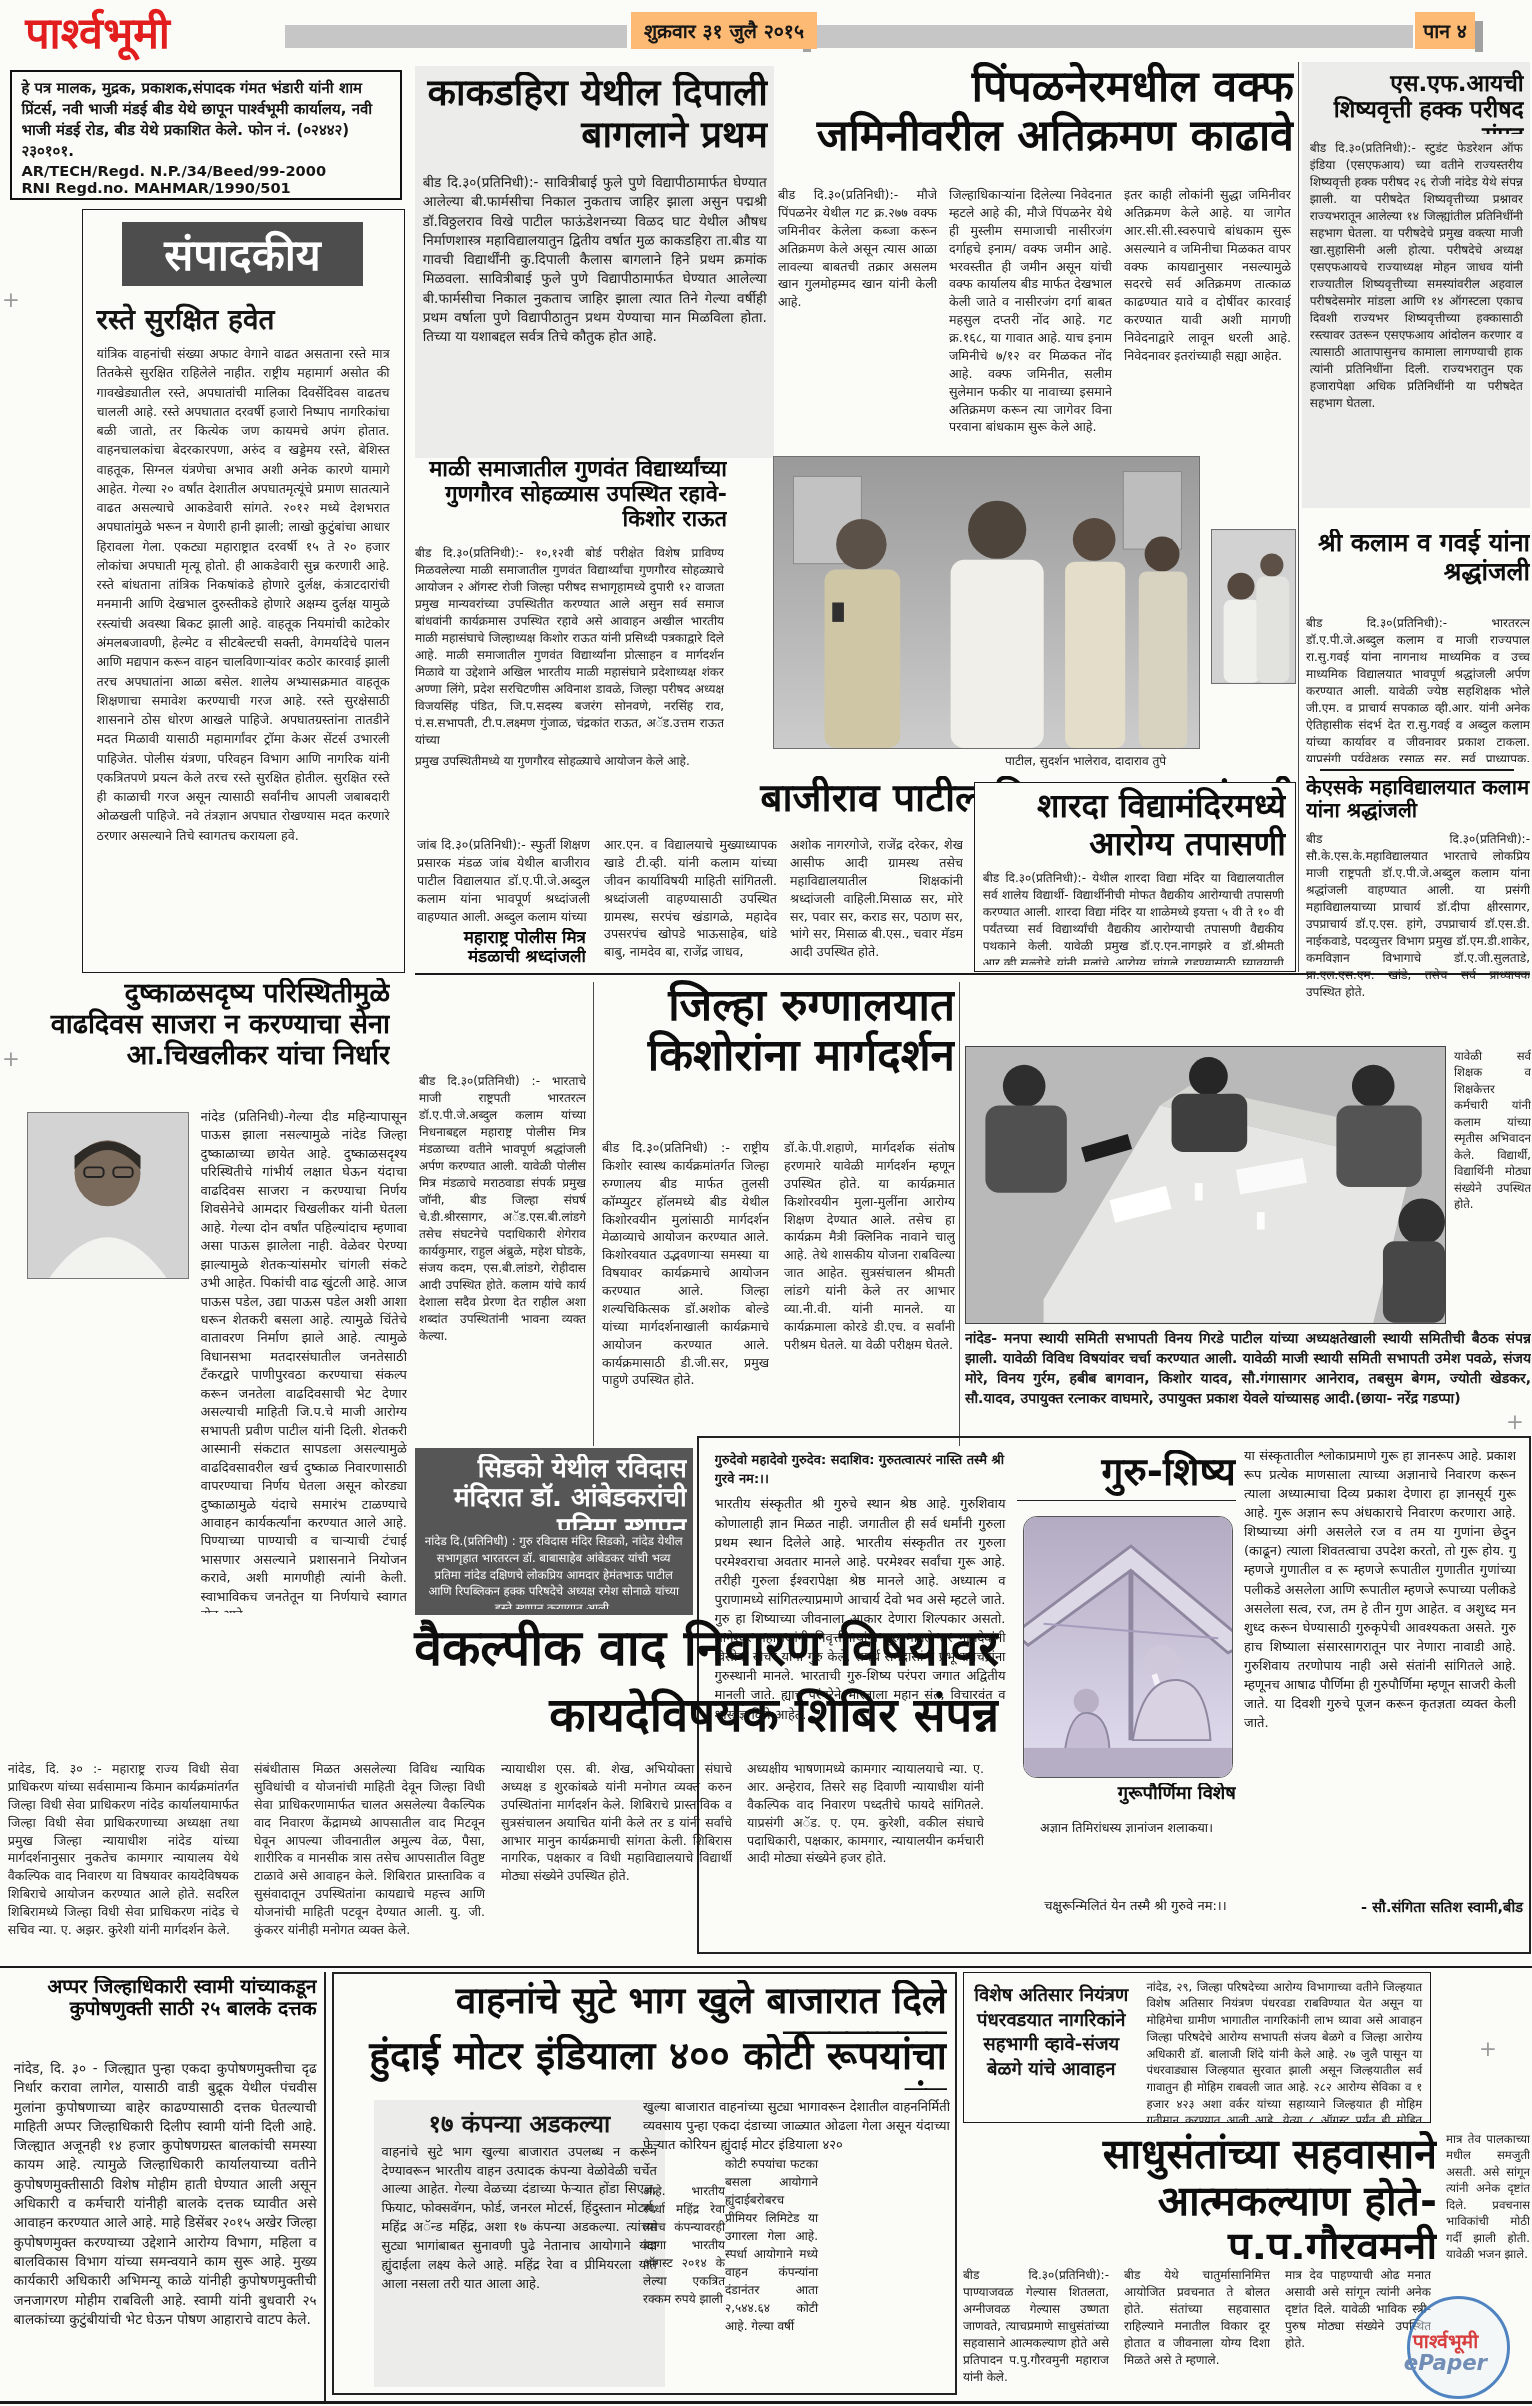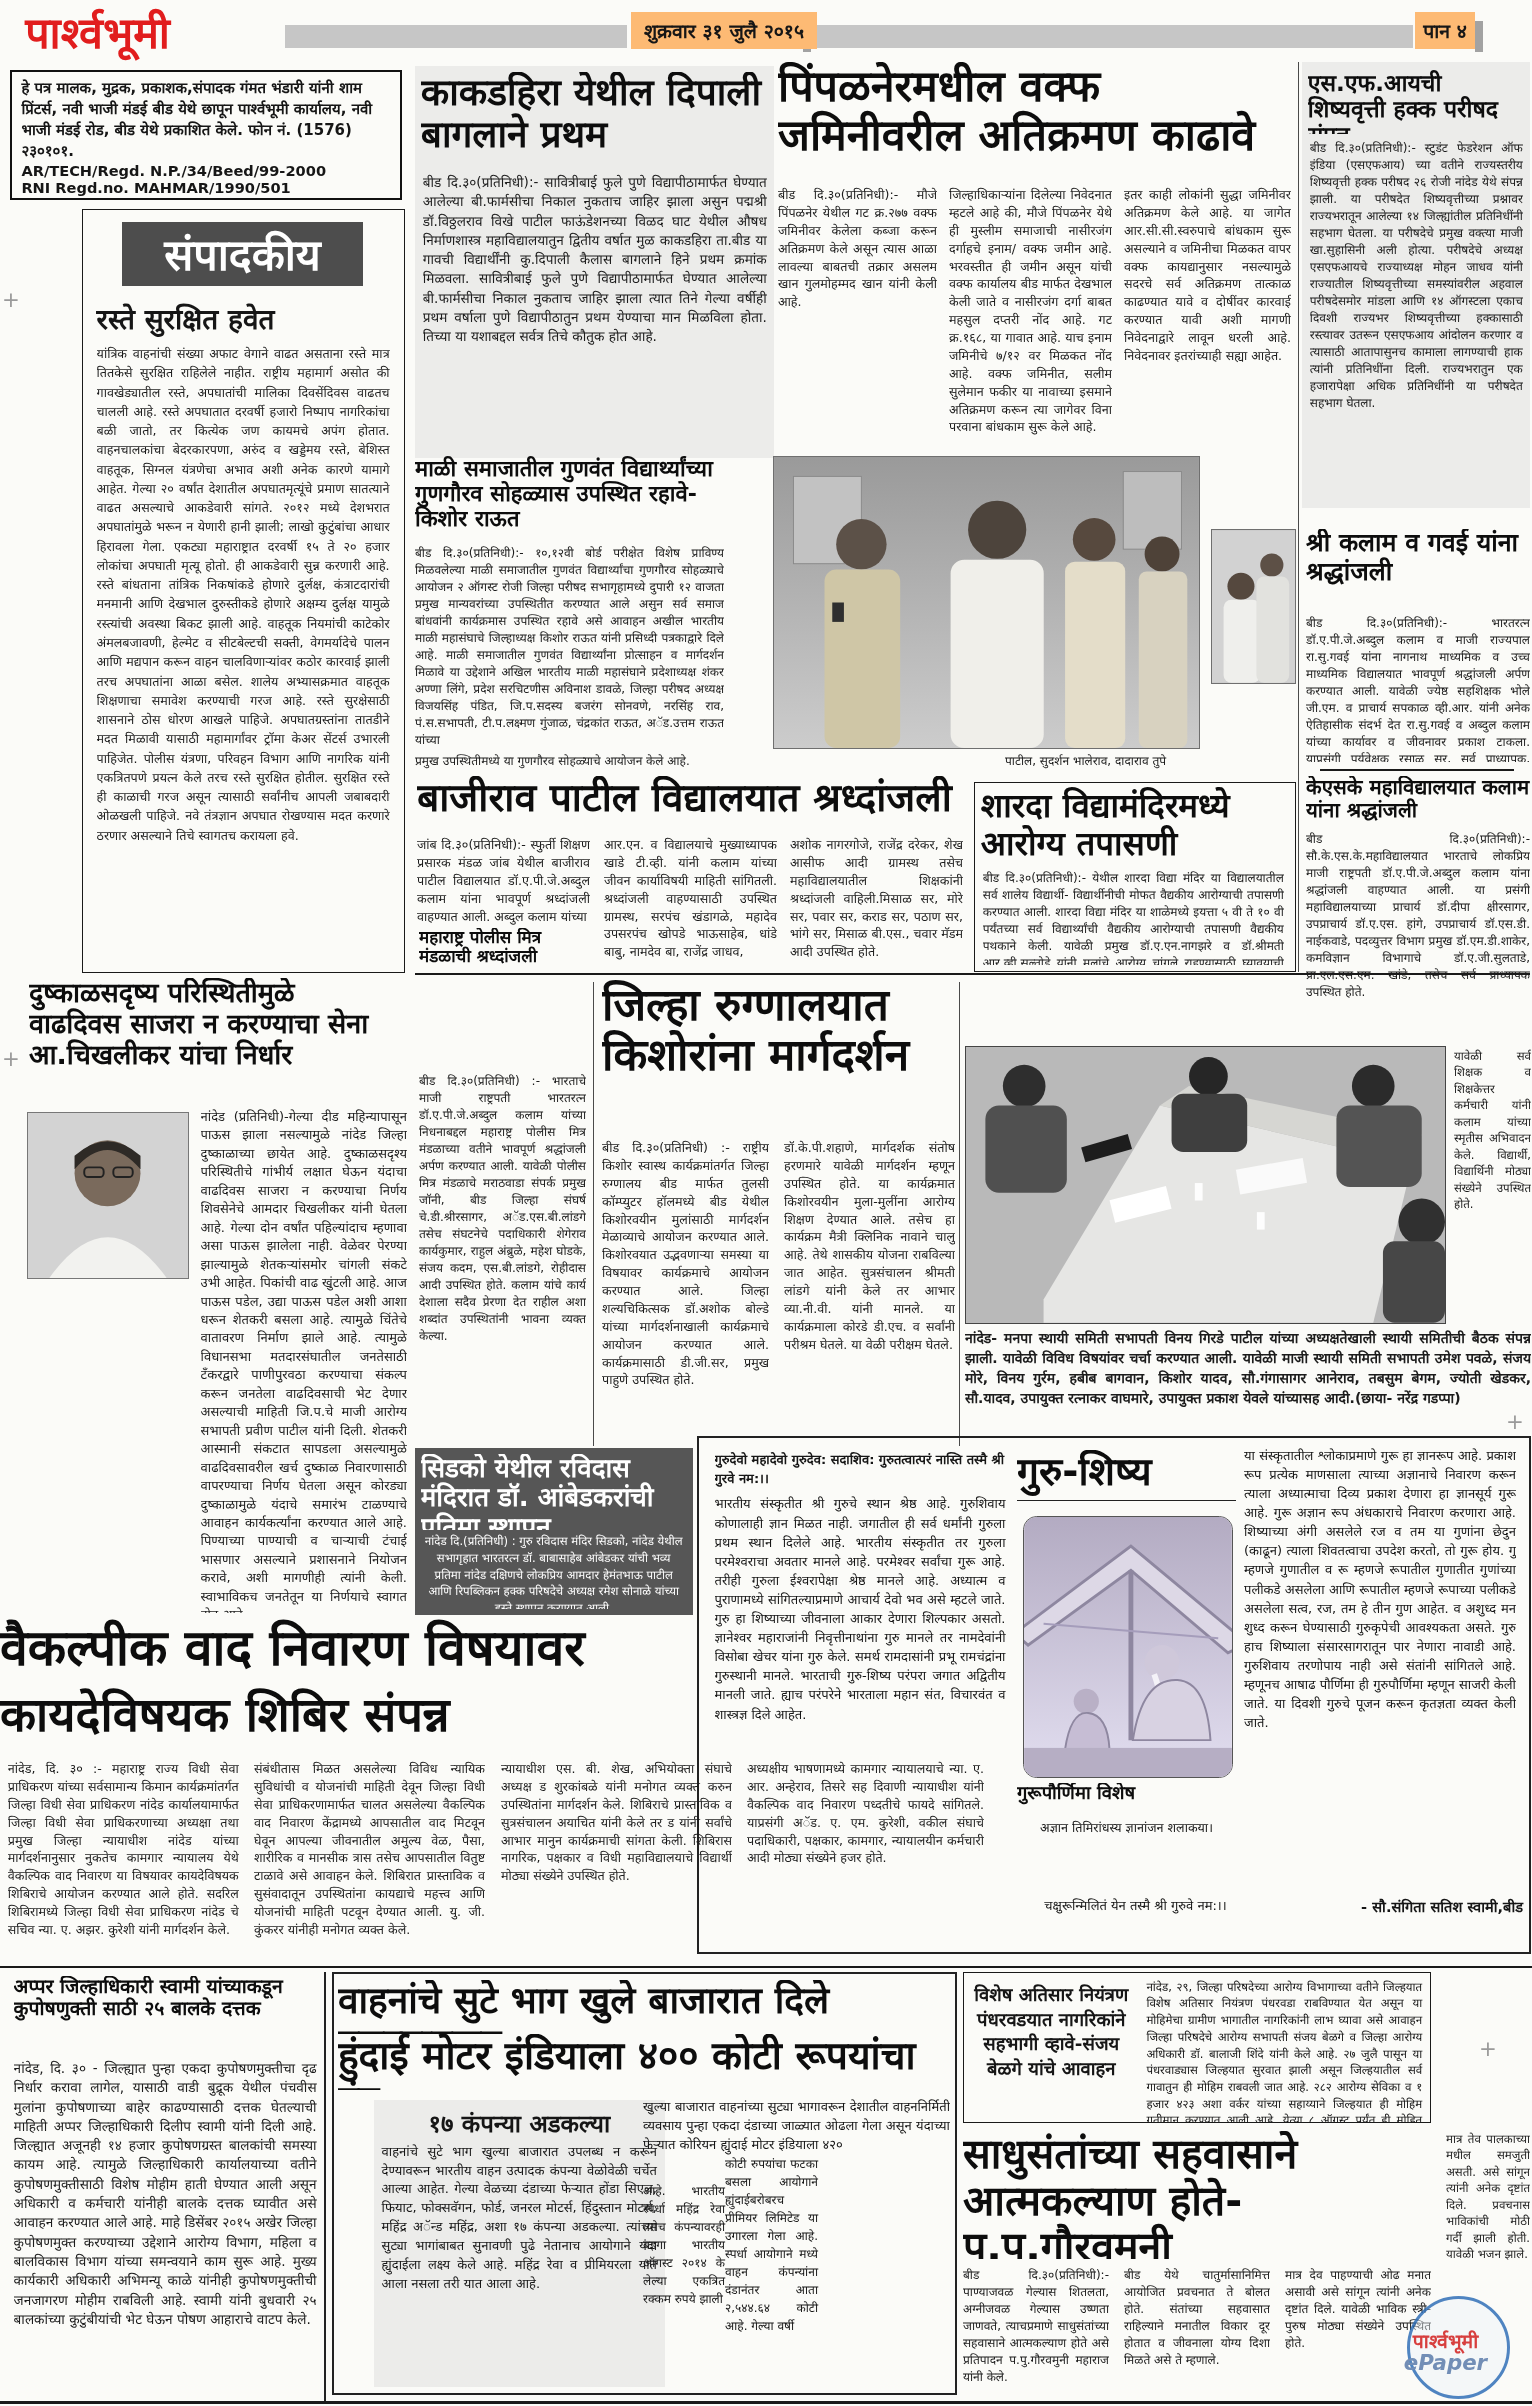--- a/index.html
+++ b/index.html
@@ -1,20 +1,20 @@
 <!DOCTYPE html>
 <html><head>
 <meta charset="utf-8">
 <style>
   html,body{margin:0;padding:0;background:#888;}
   #page{position:relative;width:1532px;height:2407px;background:#fbfbf8;margin:0 auto;
         font-family:"DejaVu Sans",sans-serif;color:#161616;overflow:hidden;}
   .abs{position:absolute;}
   .bt{position:absolute;text-align:justify;line-height:1.42;overflow:hidden;color:#1c1c1c;}
-  .hd{position:absolute;font-weight:bold;text-align:left;line-height:1.14;color:#0d0d0d;overflow:hidden;}
+  .hd{position:absolute;font-weight:bold;text-align:right;line-height:1.14;color:#0d0d0d;overflow:hidden;}
   .f12{font-size:11.6px;} .f125{font-size:12px;} .f13{font-size:12.6px;} .f135{font-size:13px;}
   .f14{font-size:13.6px;} .f145{font-size:14px;}
   .graybox{background:#ececea;}
   .border2{border:1.9px solid #1a1a1a;}
   .vline{position:absolute;width:1px;background:#4a4a4a;}
   .hrule{position:absolute;background:#1a1a1a;}
   .photo{position:absolute;border:1px solid #6f6f6f;overflow:hidden;background:#bdbdbd;}
   .crop{position:absolute;color:#9a9a9a;font-size:21.3px;font-weight:normal;}
   .caption{font-weight:bold;}
   #masthead-logo{background:#fbfbf8;color:#e11d1d;font-weight:bold;font-size:43px;
@@ -44,21 +44,21 @@
   <div class="bar" style="left:813px;top:25px;width:600px;height:23px;"></div>
   <div class="barcap" style="left:803px;top:21.3px;width:7.8px;height:31px;"></div>
   <div class="barcap" style="left:1475px;top:21.3px;width:7.8px;height:31px;"></div>
   <div class="abs" id="masthead-logo" style="left:11.6px;top:1.9px;width:260px;height:60px;">
       <span>पार्श्वभूमी</span>
     </div>
   <div class="whitelabel" style="left:631px;top:11.6px;width:186px;height:37px;">शुक्रवार ३१ जुलै २०१५</div>
   <div class="whitelabel" style="left:1415px;top:11.6px;width:60px;height:37px;">पान ४</div>
 
   <div class="abs" style="left:9.7px;top:70px;width:392px;height:130px;border:2.4px solid #111;padding:5.8px 9.7px;box-sizing:border-box;overflow:hidden;">
-    <div style="font-size:15px;font-weight:600;line-height:1.4;">हे पत्र मालक, मुद्रक, प्रकाशक,संपादक गंमत भंडारी यांनी शाम प्रिंटर्स, नवी भाजी मंडई बीड येथे छापून पार्श्वभूमी कार्यालय, नवी भाजी मंडई रोड, बीड येथे प्रकाशित केले. फोन नं. (1576) २३०१०१.</div>
+    <div style="font-size:15px;font-weight:600;line-height:1.4;">हे पत्र मालक, मुद्रक, प्रकाशक,संपादक गंमत भंडारी यांनी शाम प्रिंटर्स, नवी भाजी मंडई बीड येथे छापून पार्श्वभूमी कार्यालय, नवी भाजी मंडई रोड, बीड येथे प्रकाशित केले. फोन नं. (०२४४२) २३०१०१.</div>
     <div style="font-size:14.6px;font-weight:bold;">AR/TECH/Regd. N.P./34/Beed/99-2000</div>
     <div style="font-size:14.6px;font-weight:bold;">RNI Regd.no. MAHMAR/1990/501</div>
     <div style="font-size:14.6px;font-family:'DejaVu Serif',serif;">E-mail Address-parshvabhoomi@Gmail.com</div>
   </div>
 
   <div class="abs border2" style="left:82px;top:209px;width:323px;height:764px;box-sizing:border-box;">
     <div class="abs" id="editorial-label" style="left:39px;top:11.6px;width:241px;height:64px;">संपादकीय</div>
     <div class="abs" style="left:13.6px;top:89px;width:291px;font-size:28px;font-weight:bold;">रस्ते सुरक्षित हवेत</div>
     <div class="bt f13" style="left:13.6px;top:134px;width:293px;height:619px;line-height:1.53;">यांत्रिक वाहनांची संख्या अफाट वेगाने वाढत असताना रस्ते मात्र तितकेसे सुरक्षित राहिलेले नाहीत. राष्ट्रीय महामार्ग असोत की गावखेड्यातील रस्ते, अपघातांची मालिका दिवसेंदिवस वाढतच चालली आहे. रस्ते अपघातात दरवर्षी हजारो निष्पाप नागरिकांचा बळी जातो, तर कित्येक जण कायमचे अपंग होतात. वाहनचालकांचा बेदरकारपणा, अरुंद व खड्डेमय रस्ते, बेशिस्त वाहतूक, सिग्नल यंत्रणेचा अभाव अशी अनेक कारणे यामागे आहेत. गेल्या २० वर्षांत देशातील अपघातमृत्यूंचे प्रमाण सातत्याने वाढत असल्याचे आकडेवारी सांगते. २०१२ मध्ये देशभरात अपघातांमुळे भरून न येणारी हानी झाली; लाखो कुटुंबांचा आधार हिरावला गेला. एकट्या महाराष्ट्रात दरवर्षी १५ ते २० हजार लोकांचा अपघाती मृत्यू होतो. ही आकडेवारी सुन्न करणारी आहे. रस्ते बांधताना तांत्रिक निकषांकडे होणारे दुर्लक्ष, कंत्राटदारांची मनमानी आणि देखभाल दुरुस्तीकडे होणारे अक्षम्य दुर्लक्ष यामुळे रस्त्यांची अवस्था बिकट झाली आहे. वाहतूक नियमांची काटेकोर अंमलबजावणी, हेल्मेट व सीटबेल्टची सक्ती, वेगमर्यादेचे पालन आणि मद्यपान करून वाहन चालविणाऱ्यांवर कठोर कारवाई झाली तरच अपघातांना आळा बसेल. शालेय अभ्यासक्रमात वाहतूक शिक्षणाचा समावेश करण्याची गरज आहे. रस्ते सुरक्षेसाठी शासनाने ठोस धोरण आखले पाहिजे. अपघातग्रस्तांना तातडीने मदत मिळावी यासाठी महामार्गांवर ट्रॉमा केअर सेंटर्स उभारली पाहिजेत. पोलीस यंत्रणा, परिवहन विभाग आणि नागरिक यांनी एकत्रितपणे प्रयत्न केले तरच रस्ते सुरक्षित होतील. सुरक्षित रस्ते ही काळाची गरज असून त्यासाठी सर्वांनीच आपली जबाबदारी ओळखली पाहिजे. नवे तंत्रज्ञान अपघात रोखण्यास मदत करणारे ठरणार असल्याने तिचे स्वागतच करायला हवे.</div>
   </div>

